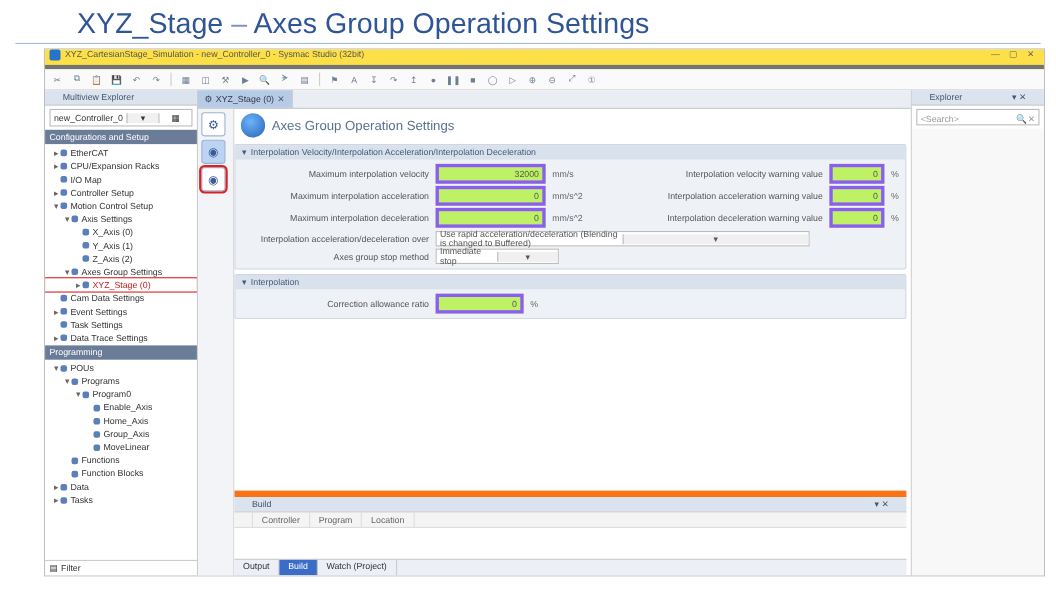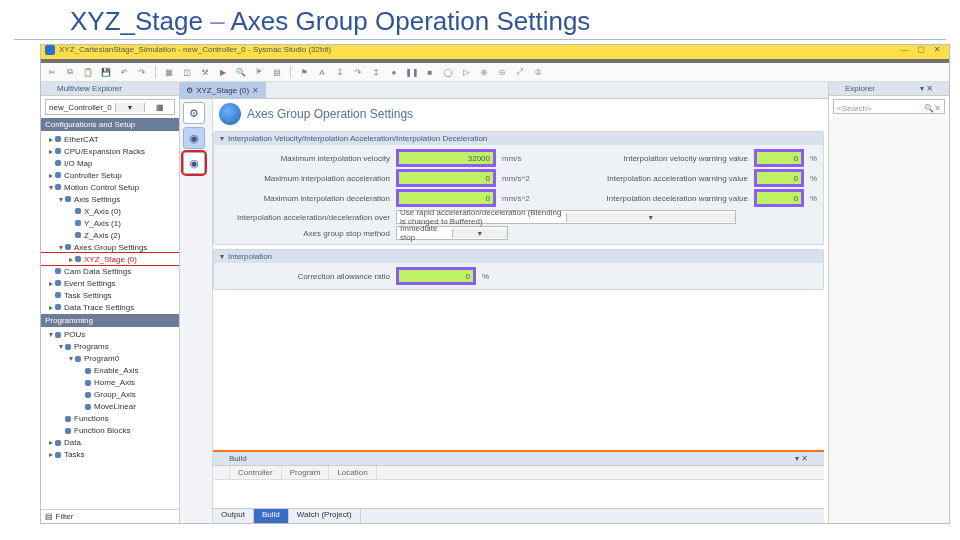--- a/index.html
+++ b/index.html
@@ -45,21 +45,21 @@
   .sect{background:#eef1f6;border:1px solid #d0d7e2;margin:2px 0;border-radius:2px}
   .sctH{background:#d9e1ec;padding:2px 6px;font-size:8px;color:#455a78;display:flex;align-items:center;gap:4px;cursor:pointer}
   .sctB{padding:4px 6px}
   .grid{display:grid;grid-template-columns:170px 100px 60px 180px 50px 14px;gap:2px 6px;align-items:center;font-size:8px;color:#555}
   .lbl{text-align:right}
   .inp{border:3px solid #8b5cf6;background:#bef264;height:12px;padding:0 3px;display:flex;align-items:center;justify-content:flex-end}
   .unit{color:#666}
   .dd{display:flex;align-items:center;border:1px solid #bcbcbc;background:#fff;height:12px}
   .dd span{flex:1;padding:0 3px}
   .dd .ar{width:12px;text-align:center;background:#f0f0f0;border-left:1px solid #bcbcbc}
-  .build{border-top:2px solid #f97316}
+  .build{border-top:6px solid #f97316}
   .bTabs{display:flex;background:#dbe3ee;height:14px;border-bottom:1px solid #c8c8c8}
   .bTab{padding:1px 8px;font-size:8px;display:flex;align-items:center;gap:3px}
   .bTab.err{background:#fff;border:1px solid #bbb;border-bottom:none}
   .bTab .rd{width:8px;height:8px;border-radius:4px;background:#d33}
   .bTab .yl{width:8px;height:8px;border-radius:4px;background:#e9c43a}
   .bCols{display:flex;background:#f4f4f4;border-bottom:1px solid #ddd;font-size:8px;color:#666}
   .bCols span{padding:2px 8px;border-right:1px solid #ddd}
   .bArea{height:28px;background:#fff}
   .bFoot{display:flex;background:#eceff5;border-top:1px solid #ccc;height:14px;font-size:8px}
   .bFoot span{padding:1px 8px;border-right:1px solid #ccc}

